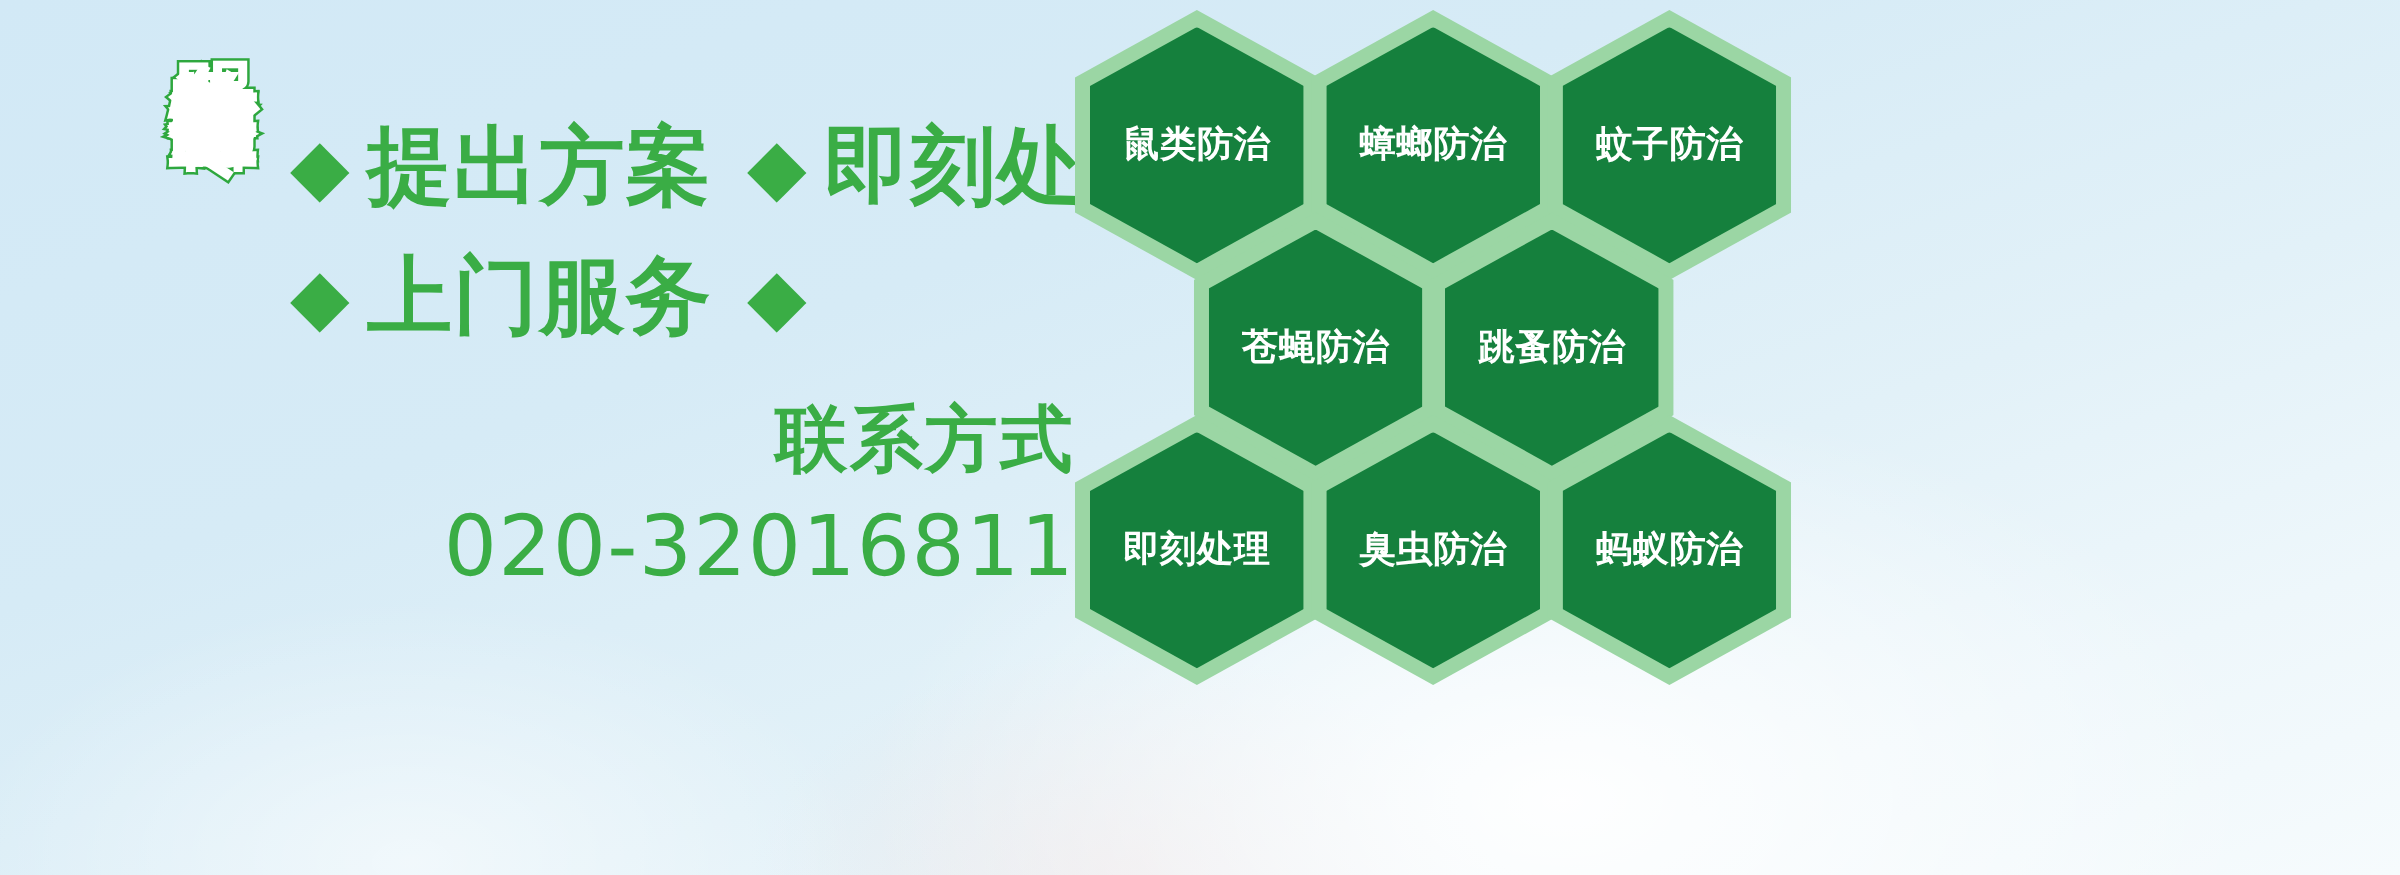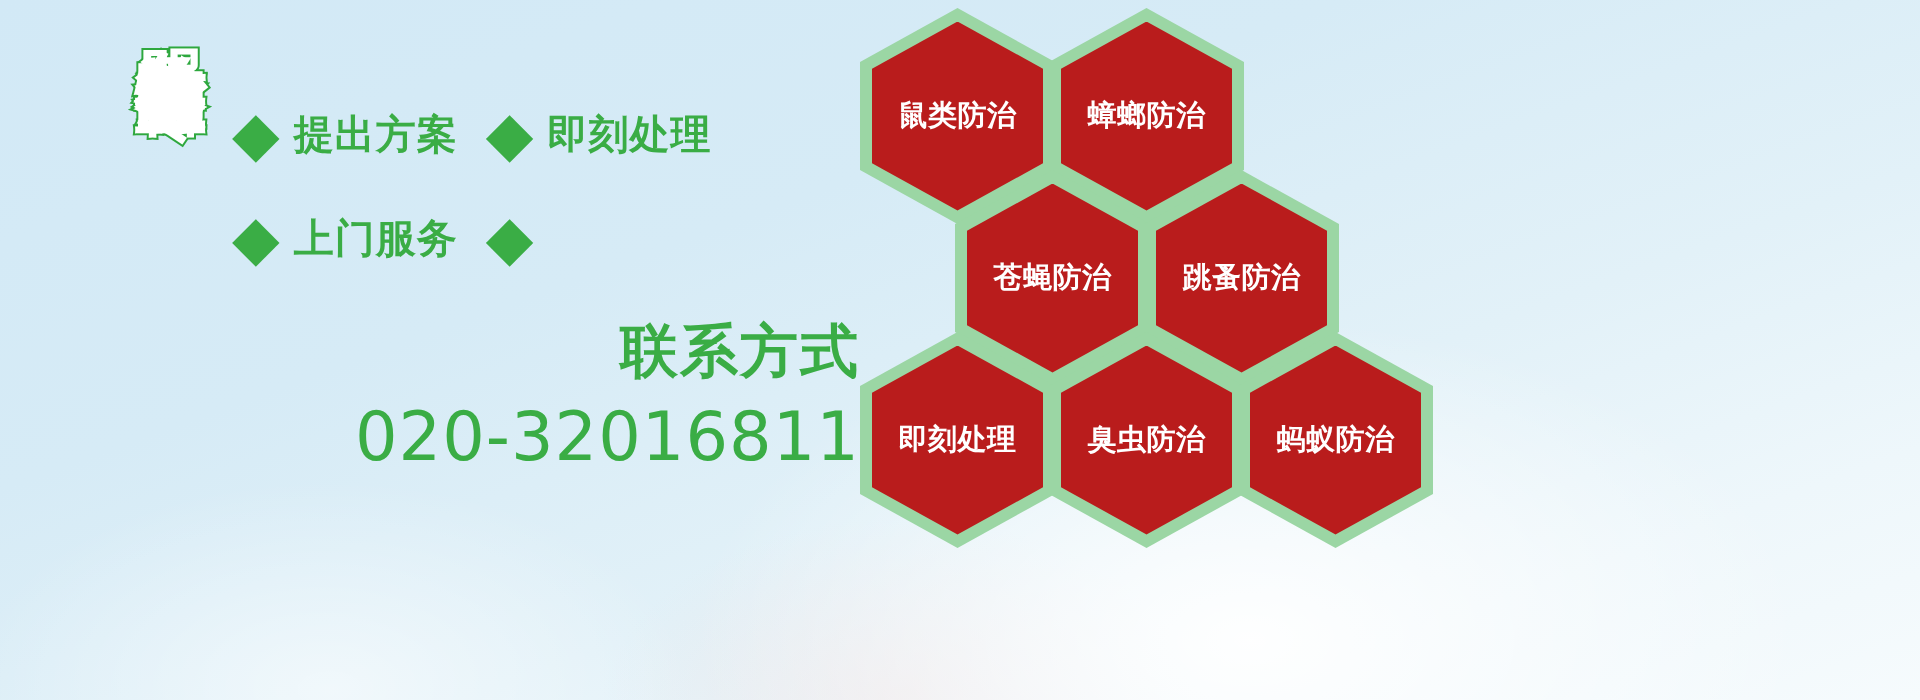--- a/index.html
+++ b/index.html
@@ -45,21 +45,21 @@
     color:#3aad45;
   }
   .bullet{
     font-size:62px;line-height:1;
     color:#3aad45;
     margin-right:14px;
     flex:0 0 auto;
   }
   .feature-label{
     font-family:"DejaVu Sans","Liberation Sans",sans-serif;
-    font-size:40px;font-weight:bold;line-height:1;
+    font-size:68px;font-weight:bold;line-height:1;
     color:#3aad45;
     letter-spacing:1px;
     margin-right:28px;
     flex:0 0 auto;
   }
 
   
   #contact-block{
     position:absolute;left:300px;top:318px;width:560px;
     text-align:right;
@@ -89,21 +89,21 @@
     width:195px;height:216px;
     -webkit-clip-path:polygon(50% 0%,100% 25%,100% 75%,50% 100%,0% 75%,0% 25%);
     clip-path:polygon(50% 0%,100% 25%,100% 75%,50% 100%,0% 75%,0% 25%);
     background:#9bd6a4;
     display:flex;align-items:center;justify-content:center;
   }
   .hex-inner{
     width:171px;height:189px;
     -webkit-clip-path:polygon(50% 0%,100% 25%,100% 75%,50% 100%,0% 75%,0% 25%);
     clip-path:polygon(50% 0%,100% 25%,100% 75%,50% 100%,0% 75%,0% 25%);
-    background:#b91c1c;
+    background:#15803d;
     display:flex;align-items:center;justify-content:center;
   }
   .hex-label{
     font-family:"DejaVu Sans","Liberation Sans",sans-serif;
     font-size:29px;font-weight:bold;
     color:#ffffff;
     letter-spacing:0.5px;
     white-space:nowrap;
     text-align:center;
   }
@@ -142,20 +142,25 @@
     <div class="hex" style="left:0px;  top:8px;">
       <div class="hex-inner">
         <span class="hex-label">鼠类防治</span>
       </div>
     </div>
     <div class="hex" style="left:189px;top:8px;">
       <div class="hex-inner">
         <span class="hex-label">蟑螂防治</span>
       </div>
     </div>
+    <div class="hex" style="left:378px;top:8px;">
+      <div class="hex-inner">
+        <span class="hex-label">蚊子防治</span>
+      </div>
+    </div>
 
     <div class="hex" style="left:95px; top:170px;">
       <div class="hex-inner">
         <span class="hex-label">苍蝇防治</span>
       </div>
     </div>
     <div class="hex" style="left:284px;top:170px;">
       <div class="hex-inner">
         <span class="hex-label">跳蚤防治</span>
       </div>

